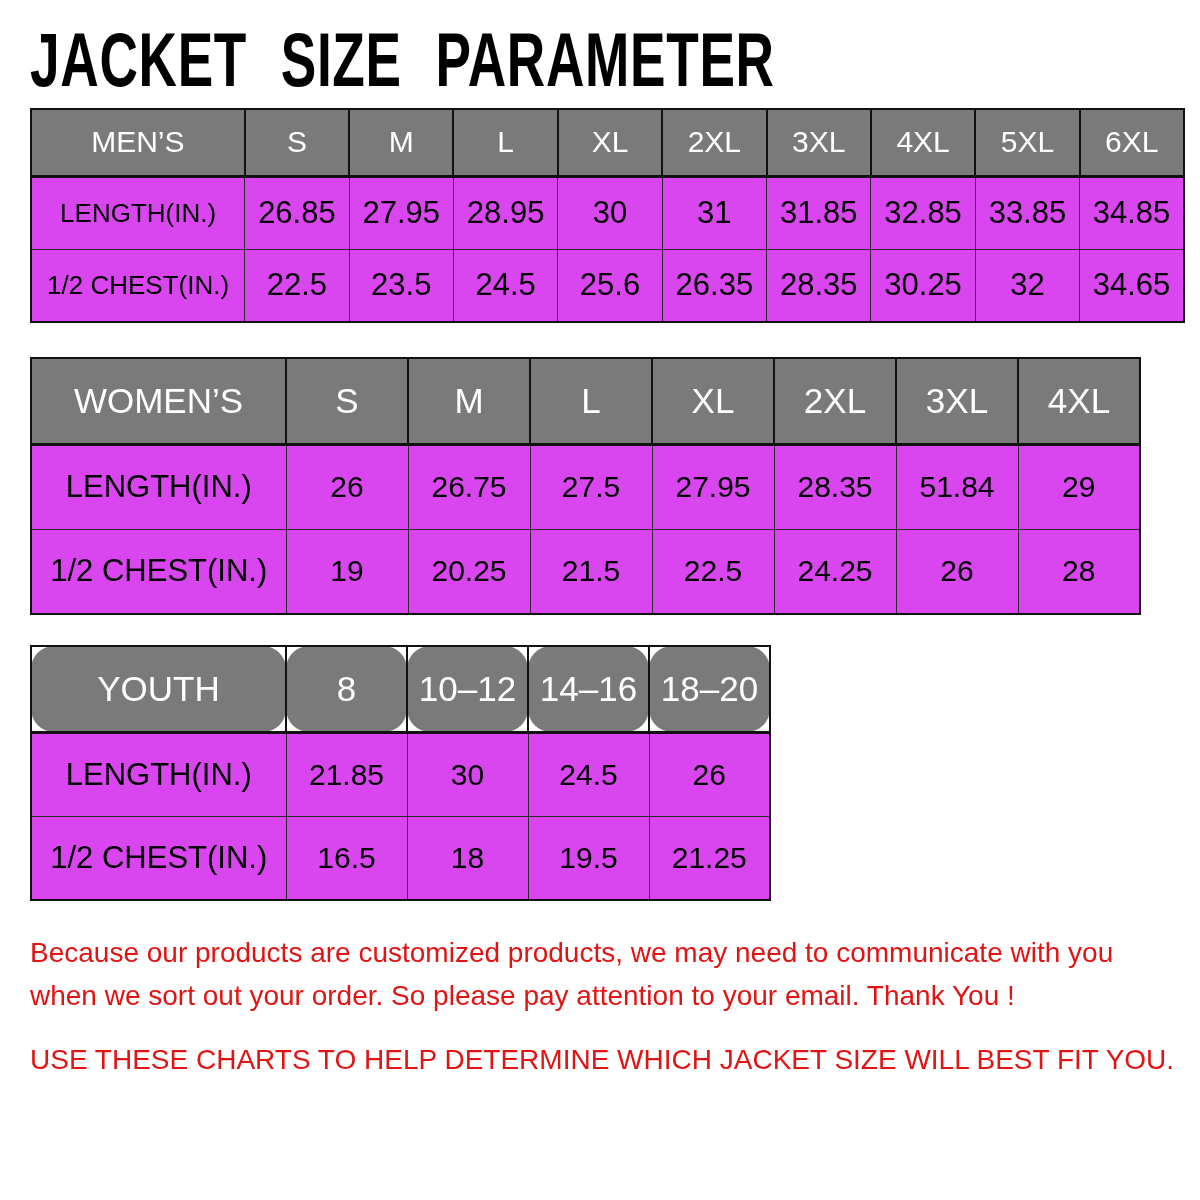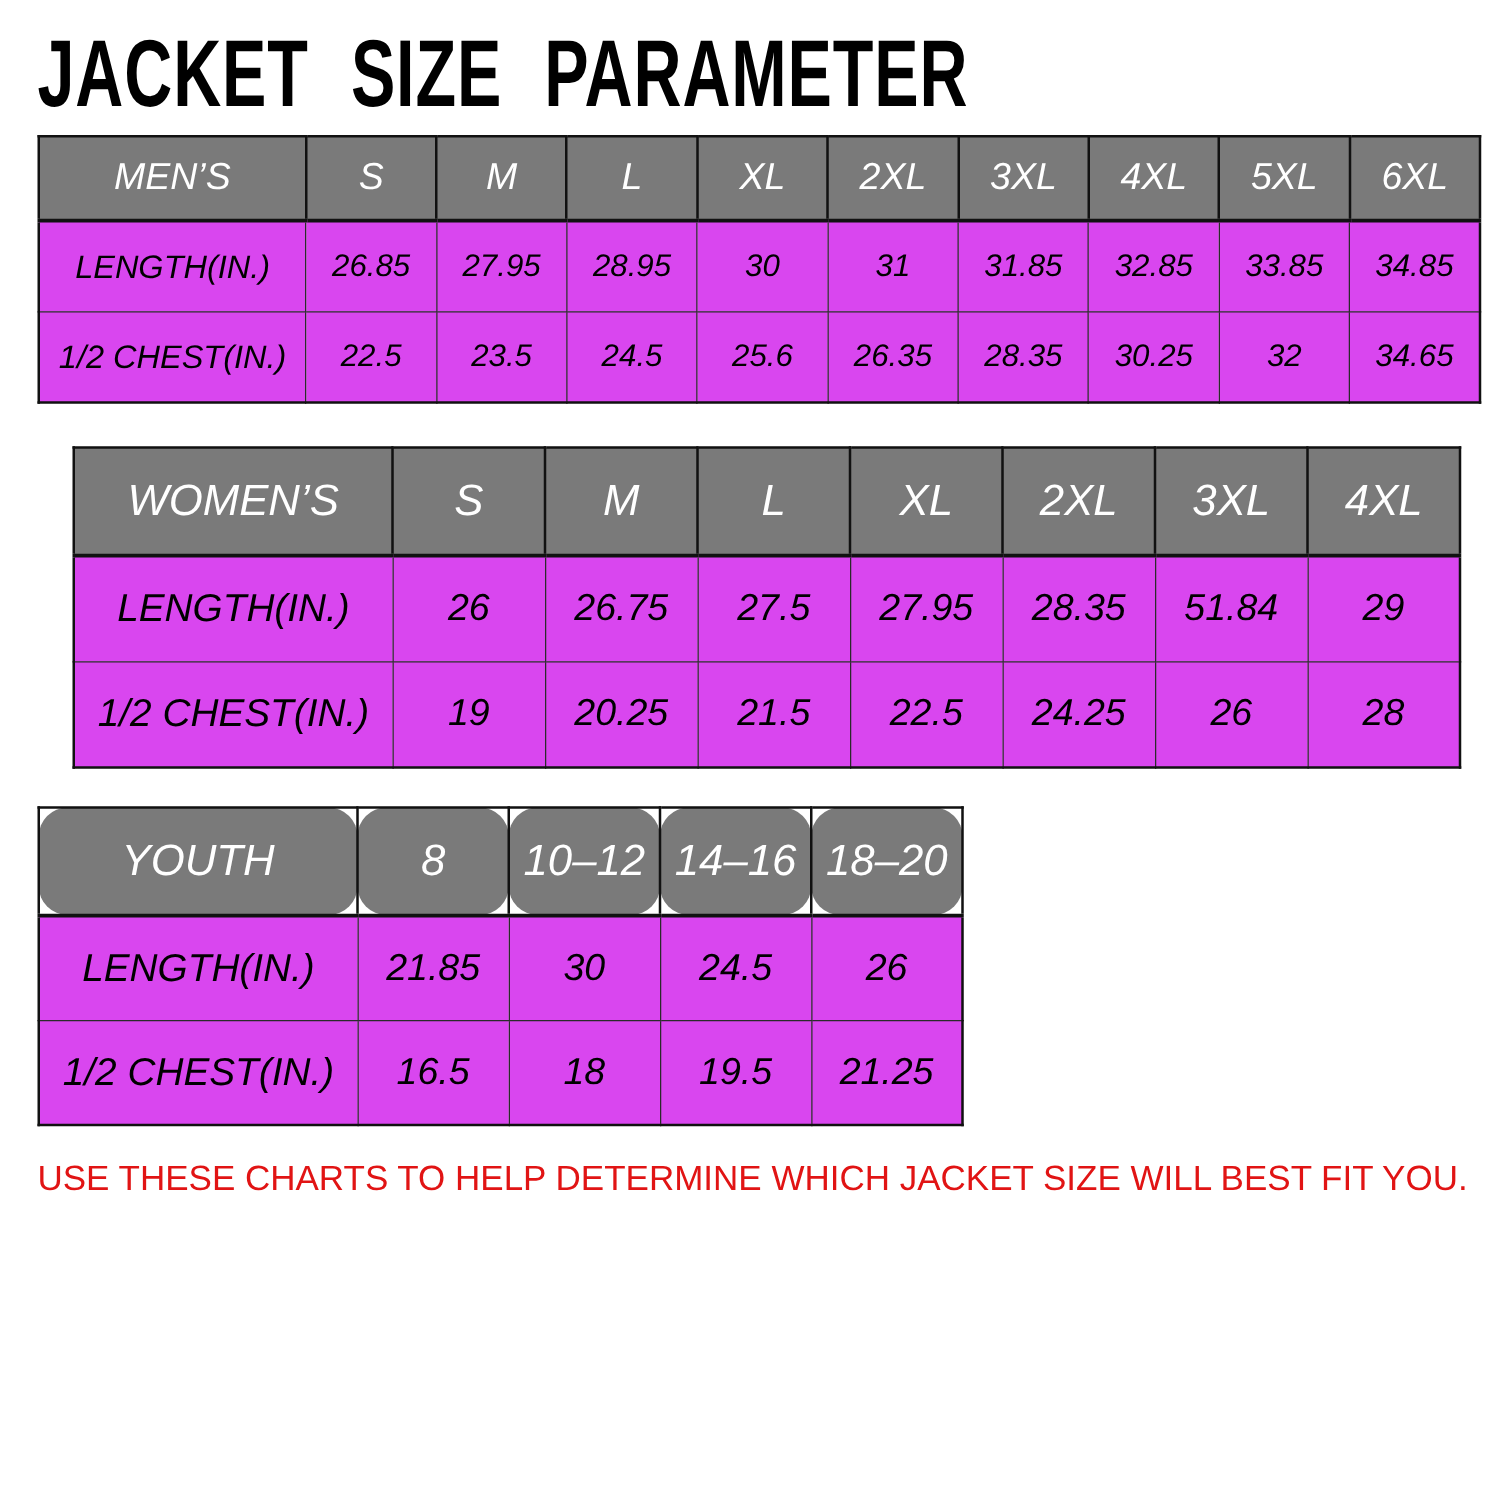--- a/index.html
+++ b/index.html
@@ -29,43 +29,43 @@
 
   
   .note{
     color:var(--red);
     font-size:27px;line-height:1.4;
     max-width:940px;
     margin:0 0 18px 0;
   }
 
   
-  table{border-collapse:collapse;table-layout:fixed;font-style:italic;}
+  table{border-collapse:collapse;table-layout:fixed;}
   th{
     background:var(--hdr-gray);color:var(--hdr-text);
     font-weight:normal;text-align:center;
     border:2px solid var(--line-dark);
     border-bottom:3px solid var(--line-dark);
   }
   td{
     border:1.5px solid var(--line-thin);
     text-align:center;background:#d946ef;
   }
   table{border:2px solid var(--line-dark);}
 
   
   .tbl-mens{width:1155px;margin-bottom:34px;}
   .tbl-mens th{height:67px;font-size:30px;}
-  .tbl-mens td{height:73px;font-size:25px;}
+  .tbl-mens td{height:73px;font-size:31px;}
   .tbl-mens .col-label{width:213px;}
   .tbl-mens .col-size{width:104px;}
   .tbl-mens td.row-label{font-size:26px;}
 
   
-  .tbl-womens{width:1108px;margin-bottom:30px;margin-left:28px;}
+  .tbl-womens{width:1108px;margin-bottom:30px;}
   .tbl-womens th{height:86px;font-size:35px;}
   .tbl-womens td{height:85px;font-size:30px;}
   .tbl-womens .col-label{width:255px;}
   .tbl-womens .col-size{width:122px;}
   .tbl-womens td.row-label{font-size:31px;}
 
   
   .tbl-youth{width:741px;margin-bottom:0;}
   .tbl-youth th{height:86px;font-size:35px;border-radius:23px;}
   .tbl-youth td{height:84px;font-size:30px;}
@@ -225,16 +225,17 @@
       <tr>
         <td class="row-label">1/2 CHEST(IN.)</td>
         <td>16.5</td>
         <td>18</td>
         <td>19.5</td>
         <td>21.25</td>
       </tr>
     </tbody>
   </table>
 
+  <p class="footer-paragraph">Because our products are customized products, we may need to communicate with you when we sort out your order. So please pay attention to your email. Thank You !</p>
 
   <p class="charts-usage">USE THESE CHARTS TO HELP DETERMINE WHICH JACKET SIZE WILL BEST FIT YOU.</p>
 
 </div>
 
 </body></html>

